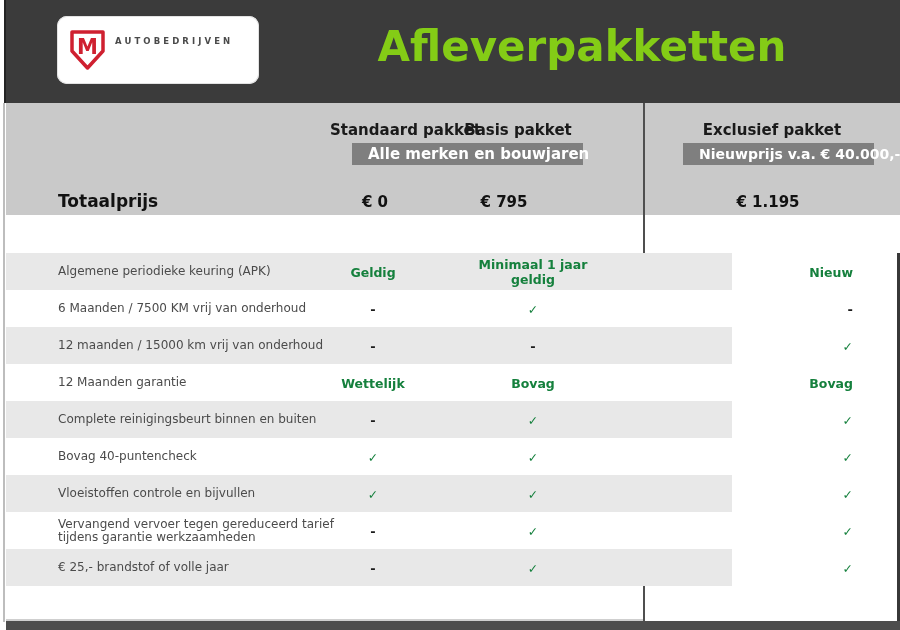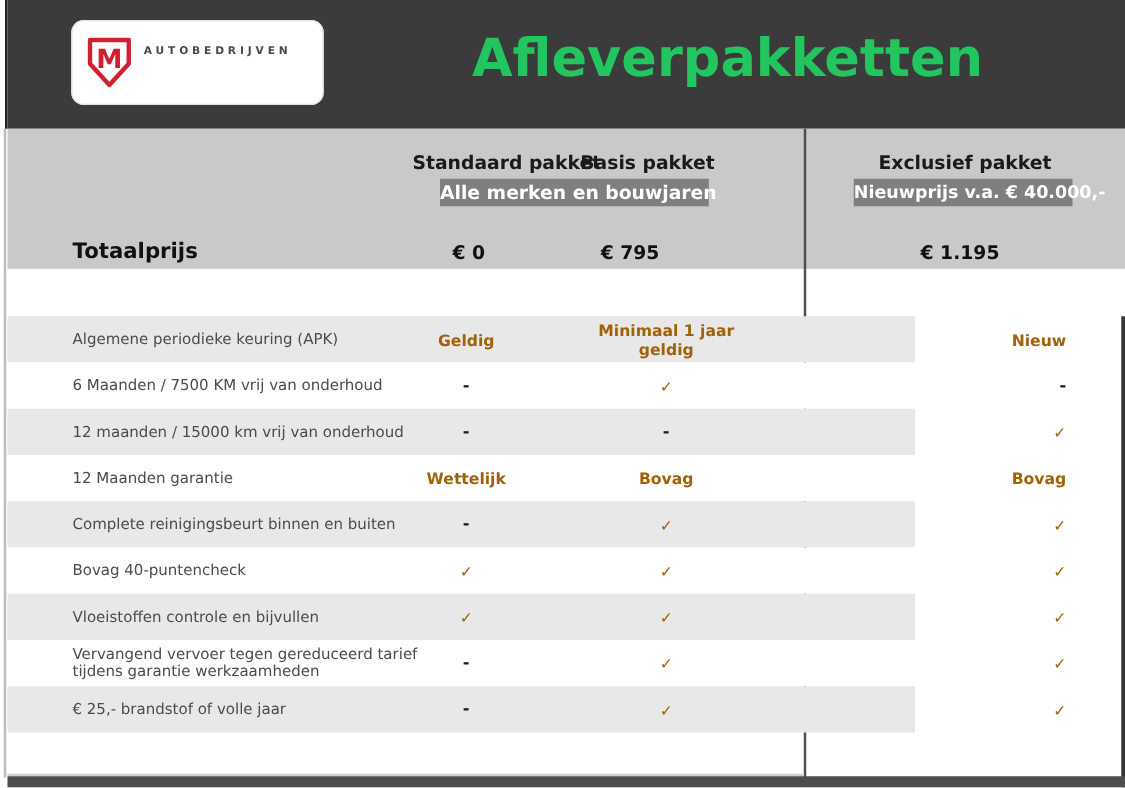--- a/index.html
+++ b/index.html
@@ -14,30 +14,30 @@
   .right-rule{position:absolute;left:897px;top:253px;width:3px;height:377px;background:#383838;}
 
   
   .top-band{position:absolute;left:6px;top:0;width:894px;height:103px;background:#3b3b3b;}
   .logo-card{position:absolute;left:51px;top:16px;width:202px;height:68px;background:#ffffff;border-radius:10px;box-shadow:0 0 0 1px #e2e2e2 inset;}
   .shield{position:absolute;left:12px;top:13px;width:37px;height:42px;}
   .logo-text{position:absolute;left:58px;top:17px;}
   .logo-name{font-size:14px;font-weight:bold;color:#333333;letter-spacing:0.4px;white-space:nowrap;}
   .logo-sub{font-size:8.5px;font-weight:600;color:#4a4a4a;letter-spacing:3.1px;margin-top:3px;white-space:nowrap;}
   .page-title{position:absolute;left:258px;top:22px;width:636px;margin:0;text-align:center;
-    color:#22c55e;font-size:42px;font-weight:bold;letter-spacing:0px;}
+    color:#84cc16;font-size:42px;font-weight:bold;letter-spacing:0px;}
 
   
   .head-gray{position:absolute;left:6px;top:103px;width:894px;height:112px;background:#c9c9c9;}
   .col-header{position:absolute;top:121px;font-size:15px;font-weight:bold;color:#1a1a1a;text-align:center;white-space:nowrap;}
   .col-h-standaard{left:330px;width:150px;}
   .col-h-basis{left:443px;width:150px;}
   .col-h-exclusief{left:697px;width:150px;}
   .badge{position:absolute;top:143px;height:22px;line-height:22px;background:#7f7f7f;color:#ffffff;
-    font-weight:bold;text-align:center;white-space:nowrap;}
+    font-weight:bold;text-align:center;white-space:nowrap;padding-left:16px;}
   .badge-shared{left:352px;width:215px;font-size:15px;}
   .badge-exclusief{left:683px;width:175px;font-size:14px;}
 
   
   .total-label{position:absolute;left:58px;top:191px;font-size:17px;font-weight:bold;color:#111111;}
   .price{position:absolute;top:193px;width:120px;text-align:center;font-size:15px;font-weight:bold;color:#111111;}
   .price-standaard{left:315px;}
   .price-basis{left:444px;}
   .price-exclusief{left:708px;}
 
@@ -45,21 +45,21 @@
   .v-divider{position:absolute;left:643px;top:103px;width:2px;height:519px;background:#4f4f4f;}
 
   
   .rows{position:absolute;left:6px;top:253px;width:726px;}
   .row{position:relative;height:37px;}
   .row.gray{background:#e8e8e8;}
   .row.white{background:#ffffff;}
   .row-label{position:absolute;left:52px;top:50%;transform:translateY(-50%);width:285px;
     font-size:12px;line-height:13.5px;color:#4b4b4b;}
   .cell-value{position:absolute;top:50%;transform:translateY(-50%);text-align:center;
-    color:#a16207;font-weight:bold;font-size:12.5px;}
+    color:#15803d;font-weight:bold;font-size:12.5px;}
   .cell-1{left:307px;width:120px;}
   .cell-2{left:467px;width:120px;}
   .cell-3{left:677px;width:170px;text-align:right;}
   .cell-value.dash{color:#1b1b1b;font-size:13px;}
 
   
   .bottom-line{position:absolute;left:6px;top:619px;width:637px;height:2px;background:#cfcfcf;}
   .bottom-bar{position:absolute;left:6px;top:621px;width:894px;height:9px;background:#4d4d4d;}
 </style>
 </head>

